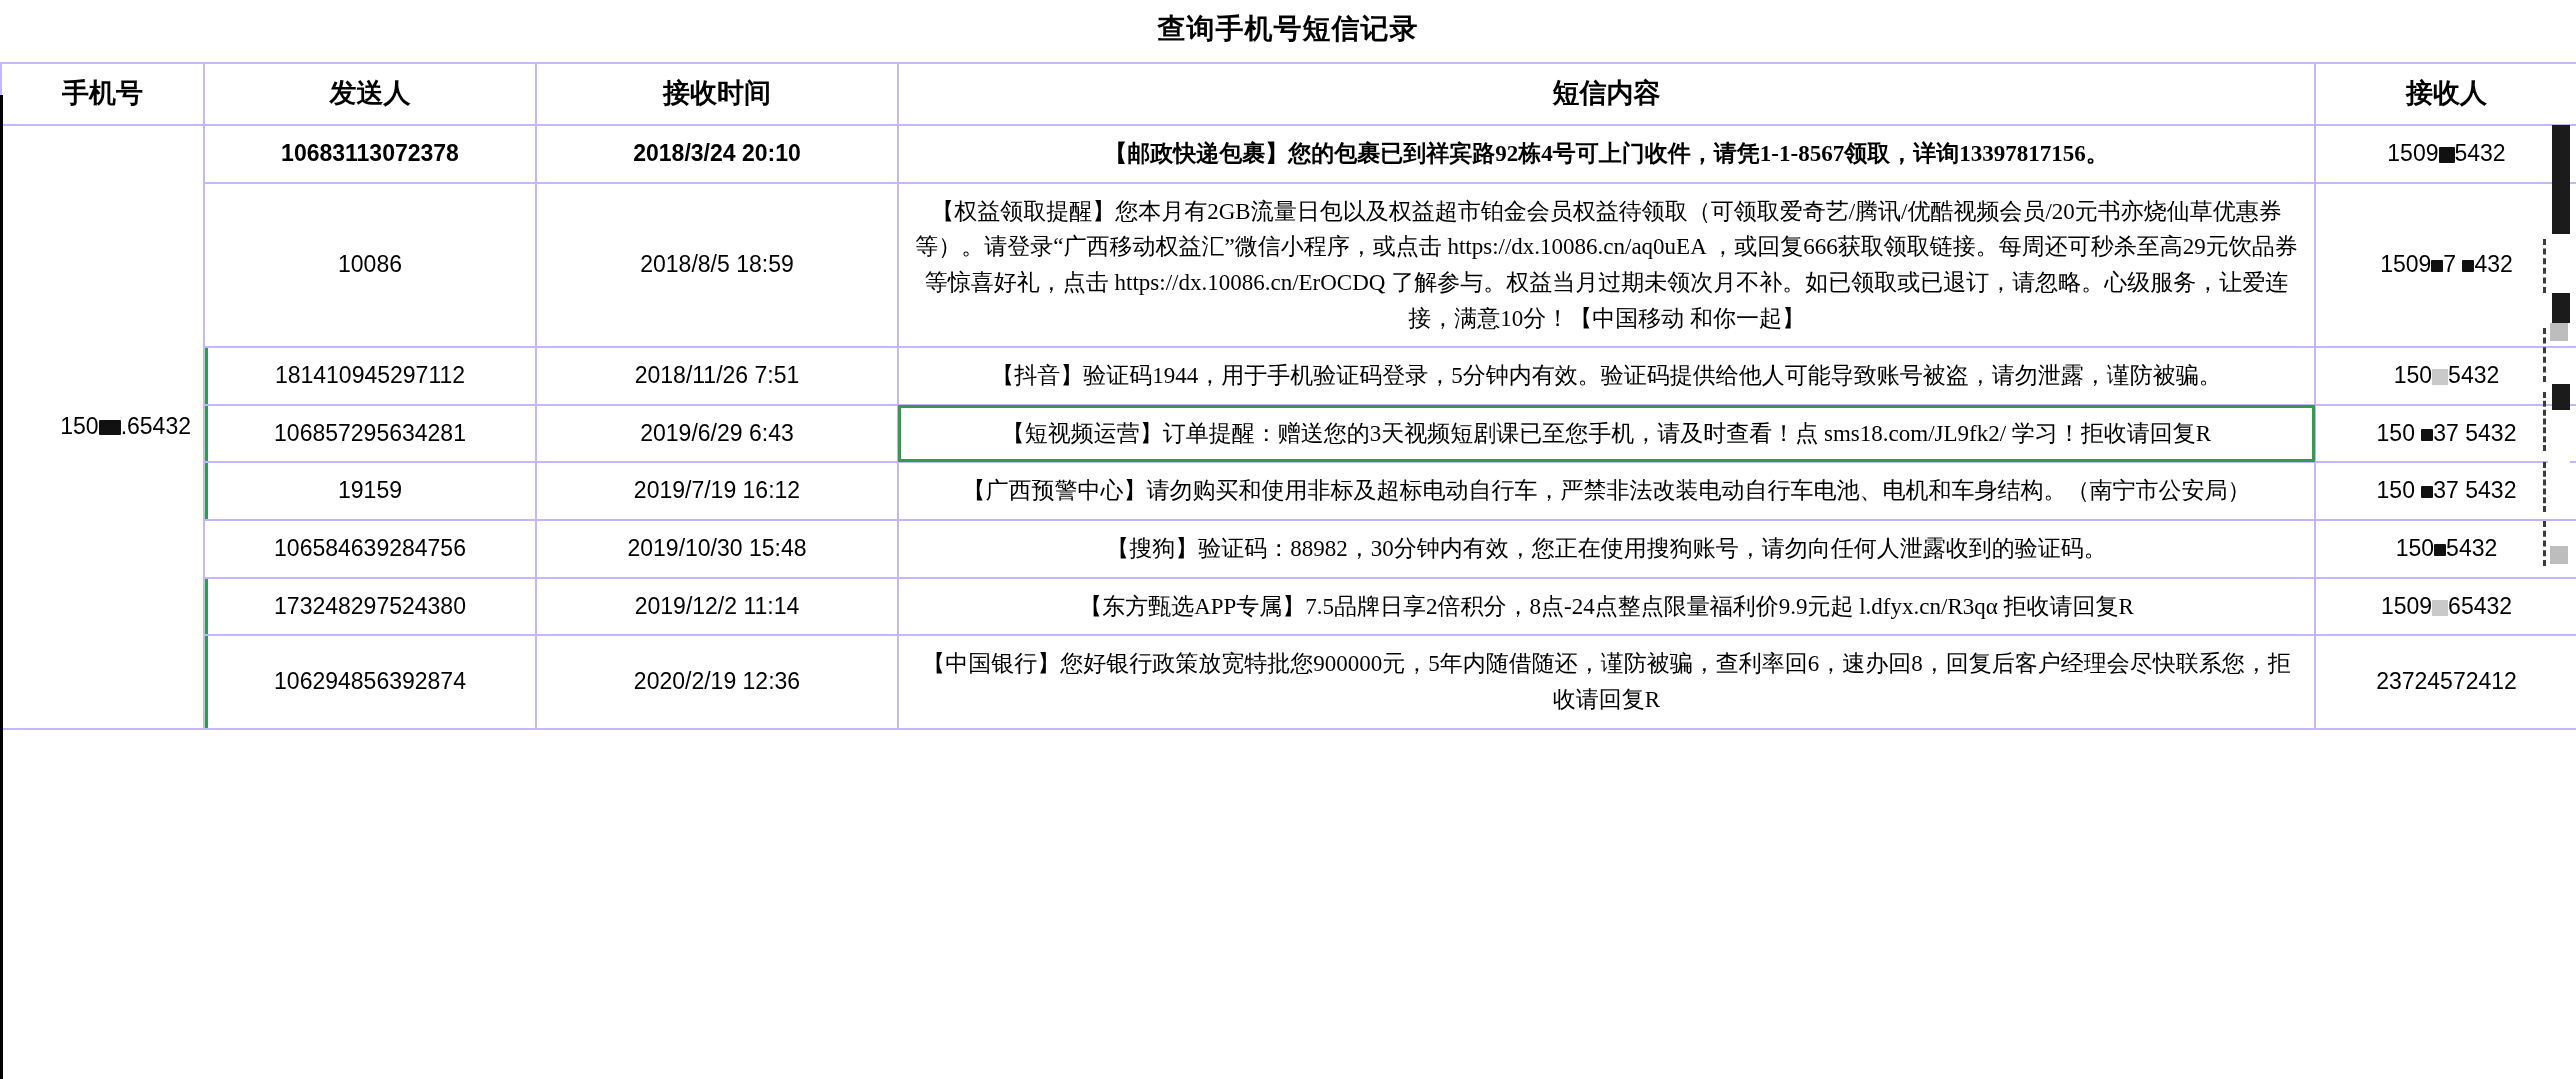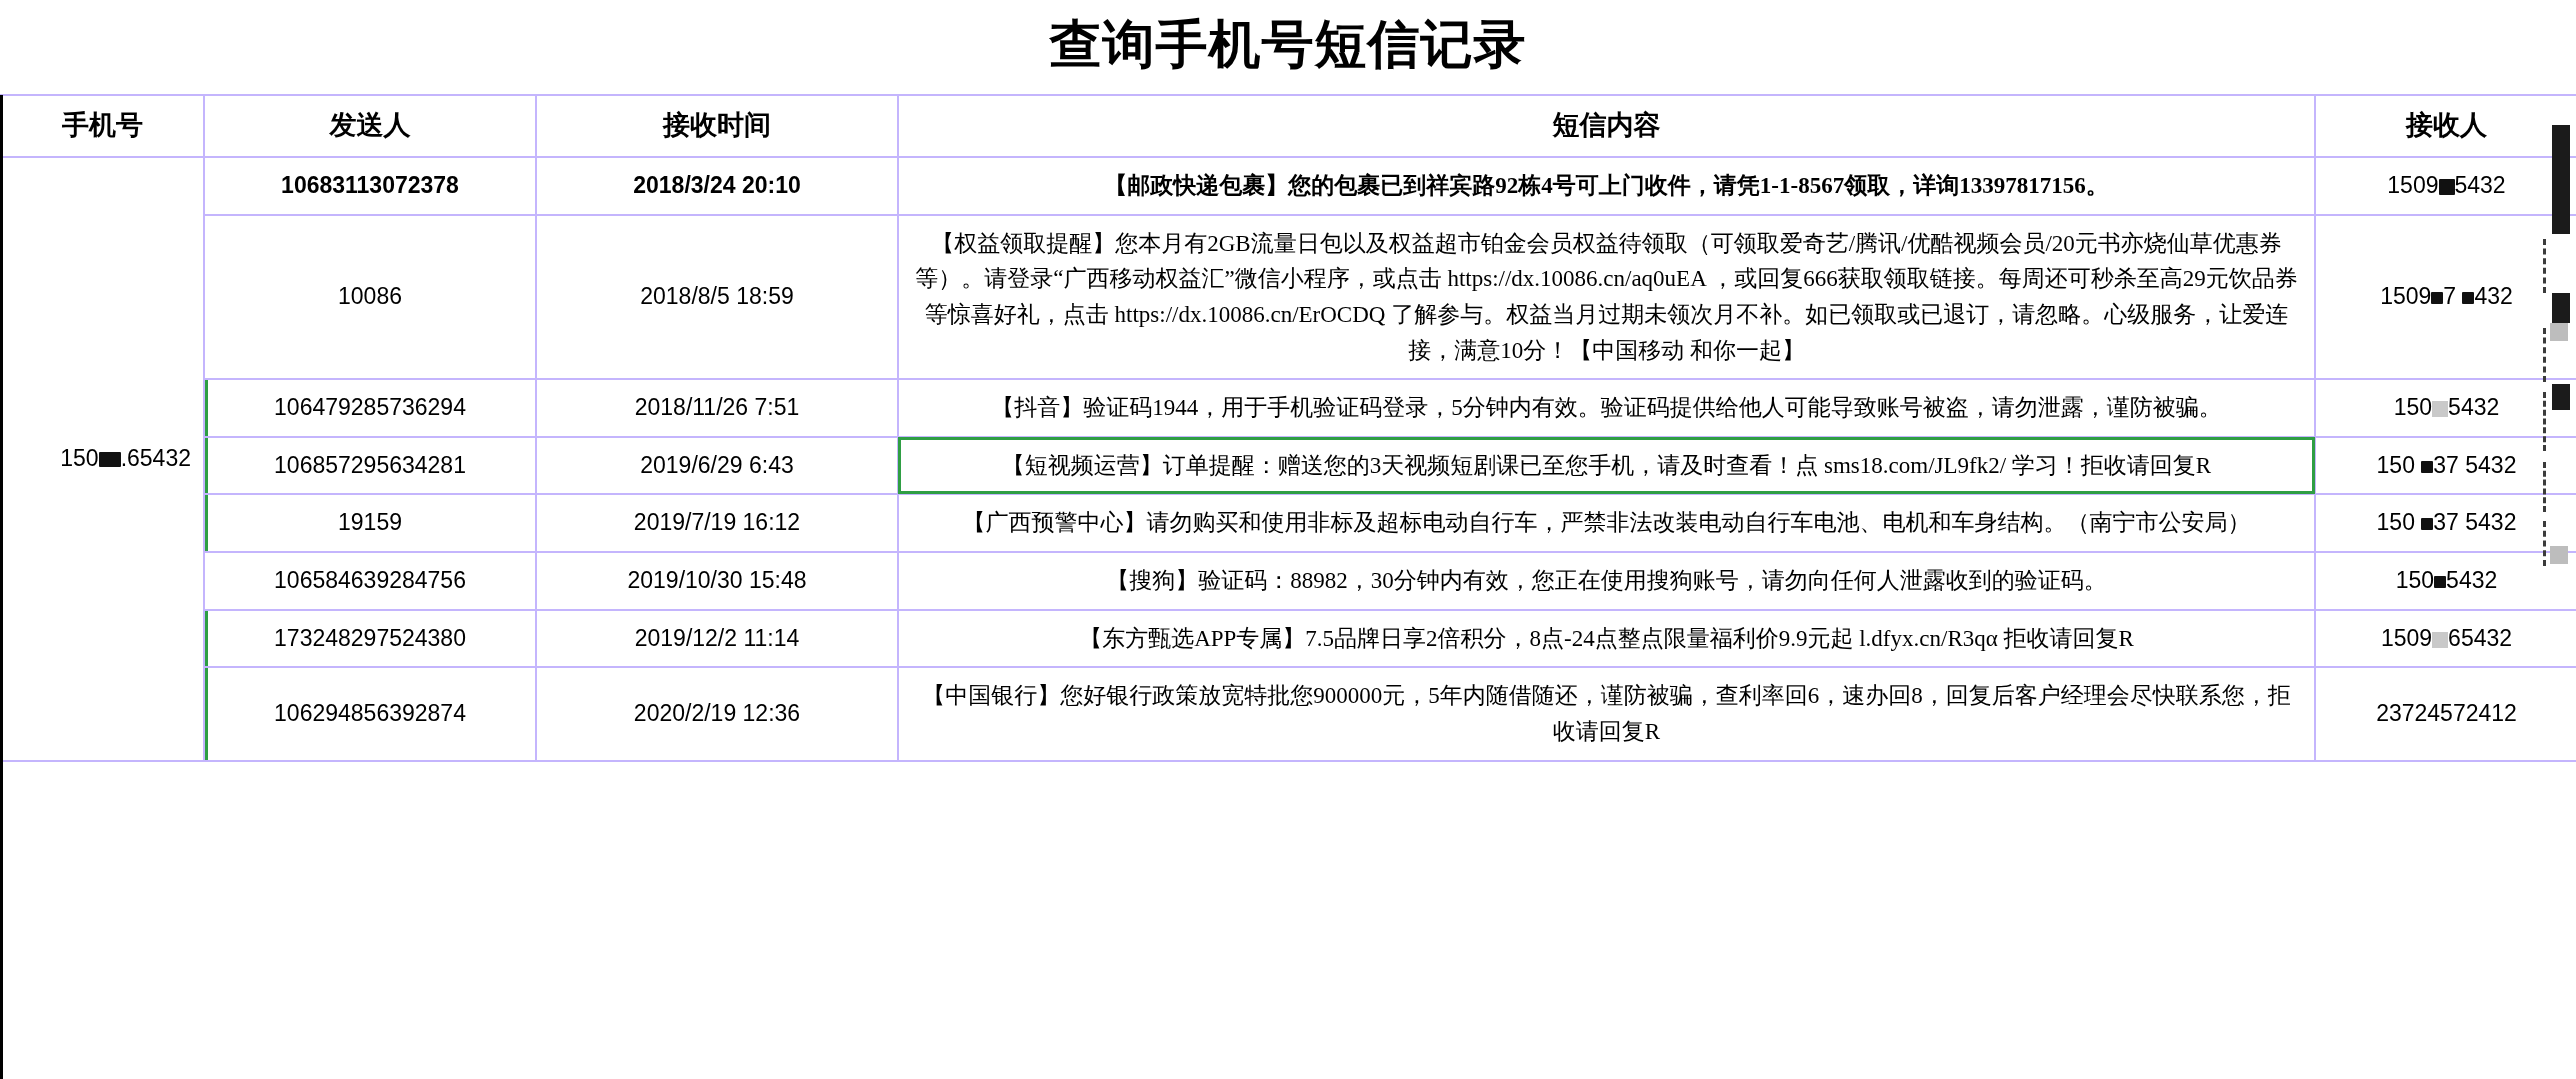--- a/index.html
+++ b/index.html
@@ -15,21 +15,21 @@
     overflow: hidden;
   }
   .page {
     position: relative;
     width: 2576px;
     height: 1080px;
     box-sizing: border-box;
   }
   .doc-title {
     text-align: center;
-    font-size: 52px;
+    font-size: 28px;
     font-weight: bold;
     font-family: "Liberation Sans", sans-serif;
     letter-spacing: 1px;
     padding-top: 10px;
     padding-bottom: 14px;
   }
   table.sms {
     border-collapse: collapse;
     width: 2576px;
     table-layout: fixed;
@@ -184,21 +184,21 @@
         <td class="content-cell">【邮政快递包裹】您的包裹已到祥宾路92栋4号可上门收件，请凭1-1-8567领取，详询13397817156。</td>
         <td class="receiver-cell">1509<span class="redact w1"></span>5432</td>
       </tr>
       <tr>
         <td class="sender-cell">10086</td>
         <td class="time-cell">2018/8/5 18:59</td>
         <td class="content-cell">【权益领取提醒】您本月有2GB流量日包以及权益超市铂金会员权益待领取（可领取爱奇艺/腾讯/优酷视频会员/20元书亦烧仙草优惠券等）。请登录“广西移动权益汇”微信小程序，或点击 https://dx.10086.cn/aq0uEA ，或回复666获取领取链接。每周还可秒杀至高29元饮品券等惊喜好礼，点击 https://dx.10086.cn/ErOCDQ 了解参与。权益当月过期未领次月不补。如已领取或已退订，请忽略。心级服务，让爱连接，满意10分！【中国移动 和你一起】</td>
         <td class="receiver-cell">1509<span class="redact sm"></span>7 <span class="redact sm"></span>432</td>
       </tr>
       <tr class="green-left">
-        <td class="sender-cell">106479285736294</td>
+        <td class="sender-cell">181410945297112</td>
         <td class="time-cell">2018/11/26 7:51</td>
         <td class="content-cell">【抖音】验证码1944，用于手机验证码登录，5分钟内有效。验证码提供给他人可能导致账号被盗，请勿泄露，谨防被骗。</td>
         <td class="receiver-cell">150<span class="grayblk"></span>5432</td>
       </tr>
       <tr class="highlight green-left">
         <td class="sender-cell">106857295634281</td>
         <td class="time-cell">2019/6/29 6:43</td>
         <td class="content-cell">【短视频运营】订单提醒：赠送您的3天视频短剧课已至您手机，请及时查看！点 sms18.com/JL9fk2/ 学习！拒收请回复R</td>
         <td class="receiver-cell">150 <span class="redact sm"></span>37 5432</td>
       </tr>

